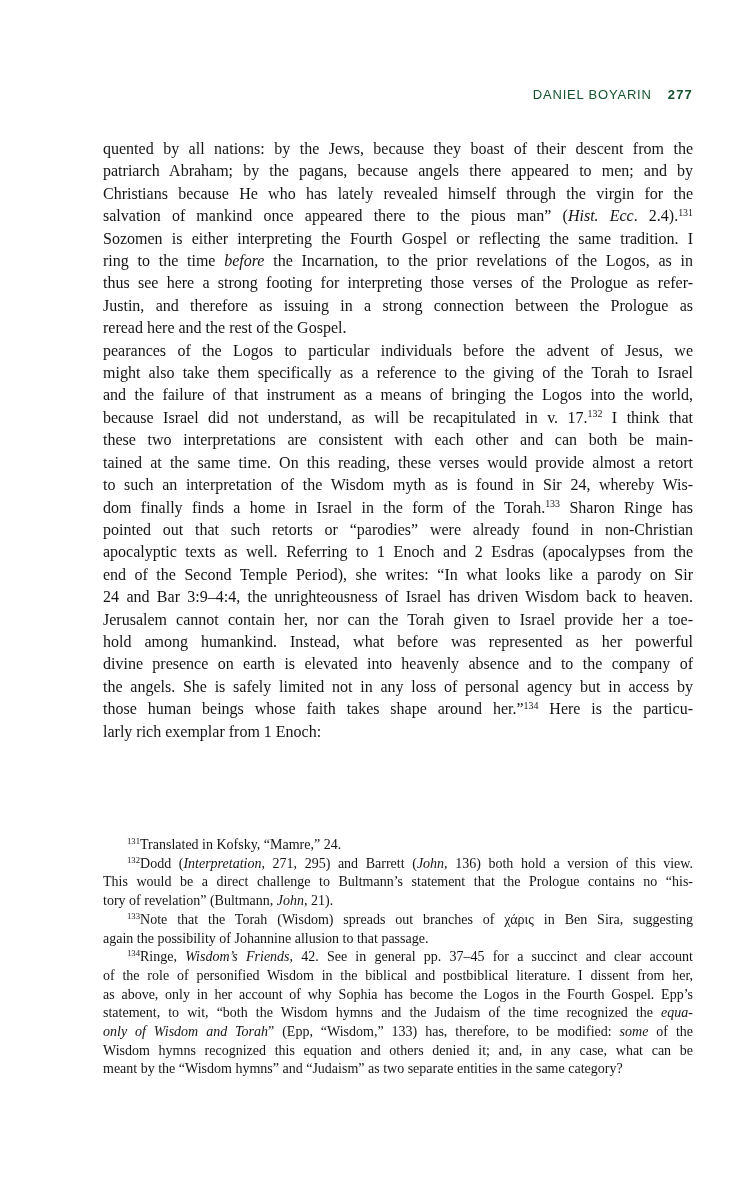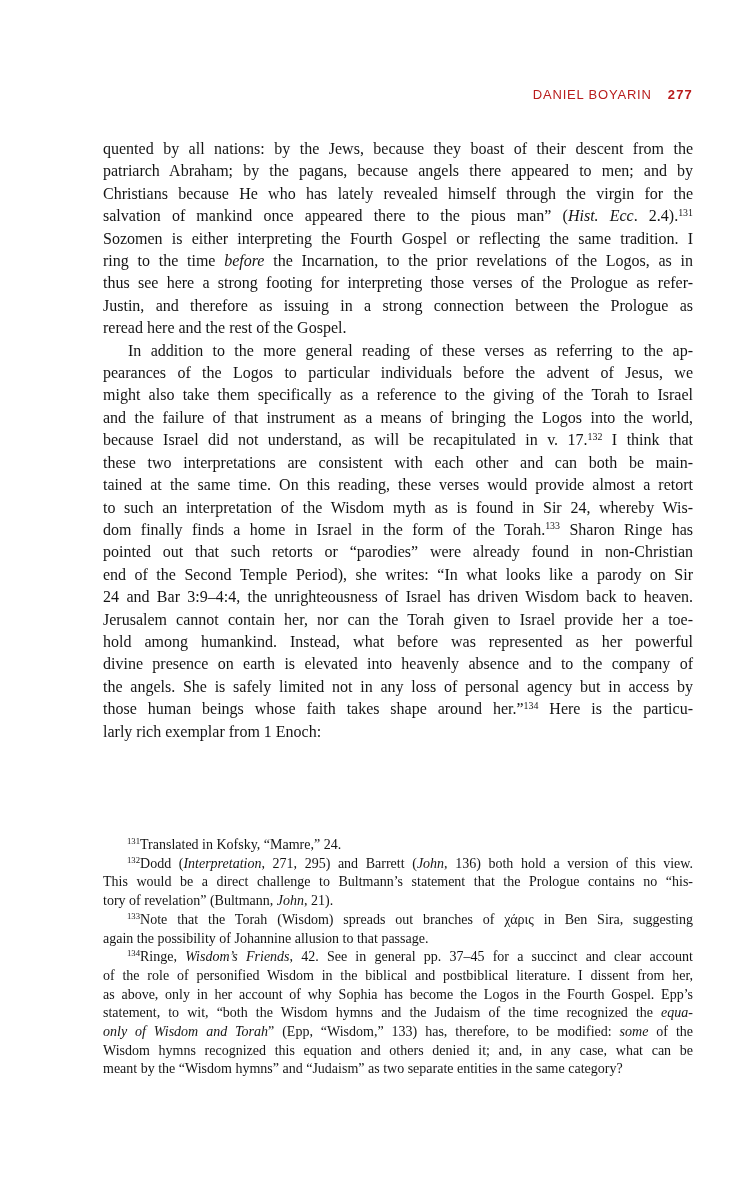--- a/index.html
+++ b/index.html
@@ -11,21 +11,21 @@
     color:#141414;
     overflow:hidden;
   }
   .running-head{
     position:absolute;
     top:87px;left:103px;width:590px;
     text-align:right;
     font-family:"Liberation Sans", sans-serif;
     font-size:13px;
     letter-spacing:0.8px;
-    color:#b91c1c;
+    color:#14532d;
   }
   .running-head .pagenum{
     font-weight:bold;
     margin-left:16px;
     letter-spacing:1.2px;
   }
   .body-text{
     position:absolute;
     top:138px;left:103px;width:590px;
     font-size:16px;
@@ -68,30 +68,30 @@
         <div class="line">patriarch Abraham; by the pagans, because angels there appeared to men; and by</div>
         <div class="line">Christians because He who has lately revealed himself through the virgin for the</div>
         <div class="line">salvation of mankind once appeared there to the pious man” (<i>Hist. Ecc</i>. 2.4).<sup>131</sup></div>
         <div class="line">Sozomen is either interpreting the Fourth Gospel or reflecting the same tradition. I</div>
         <div class="line">ring to the time <i>before</i> the Incarnation, to the prior revelations of the Logos, as in</div>
         <div class="line">thus see here a strong footing for interpreting those verses of the Prologue as refer-</div>
         <div class="line">Justin, and therefore as issuing in a strong connection between the Prologue as</div>
         <div class="line last">reread here and the rest of the Gospel.</div>
       </div>
       <div>
-        <div class="line indent">In addition to the more general reading of these verses as referring to the ap-</div>
         <div class="line">pearances of the Logos to particular individuals before the advent of Jesus, we</div>
         <div class="line">might also take them specifically as a reference to the giving of the Torah to Israel</div>
         <div class="line">and the failure of that instrument as a means of bringing the Logos into the world,</div>
         <div class="line">because Israel did not understand, as will be recapitulated in v. 17.<sup>132</sup> I think that</div>
         <div class="line">these two interpretations are consistent with each other and can both be main-</div>
         <div class="line">tained at the same time. On this reading, these verses would provide almost a retort</div>
         <div class="line">to such an interpretation of the Wisdom myth as is found in Sir 24, whereby Wis-</div>
         <div class="line">dom finally finds a home in Israel in the form of the Torah.<sup>133</sup> Sharon Ringe has</div>
         <div class="line">pointed out that such retorts or “parodies” were already found in non-Christian</div>
+        <div class="line">apocalyptic texts as well. Referring to 1 Enoch and 2 Esdras (apocalypses from the</div>
         <div class="line">end of the Second Temple Period), she writes: “In what looks like a parody on Sir</div>
         <div class="line">24 and Bar 3:9–4:4, the unrighteousness of Israel has driven Wisdom back to heaven.</div>
         <div class="line">Jerusalem cannot contain her, nor can the Torah given to Israel provide her a toe-</div>
         <div class="line">hold among humankind. Instead, what before was represented as her powerful</div>
         <div class="line">divine presence on earth is elevated into heavenly absence and to the company of</div>
         <div class="line">the angels. She is safely limited not in any loss of personal agency but in access by</div>
         <div class="line">those human beings whose faith takes shape around her.”<sup>134</sup> Here is the particu-</div>
         <div class="line last">larly rich exemplar from 1 Enoch:</div>
       </div>
     </div>

